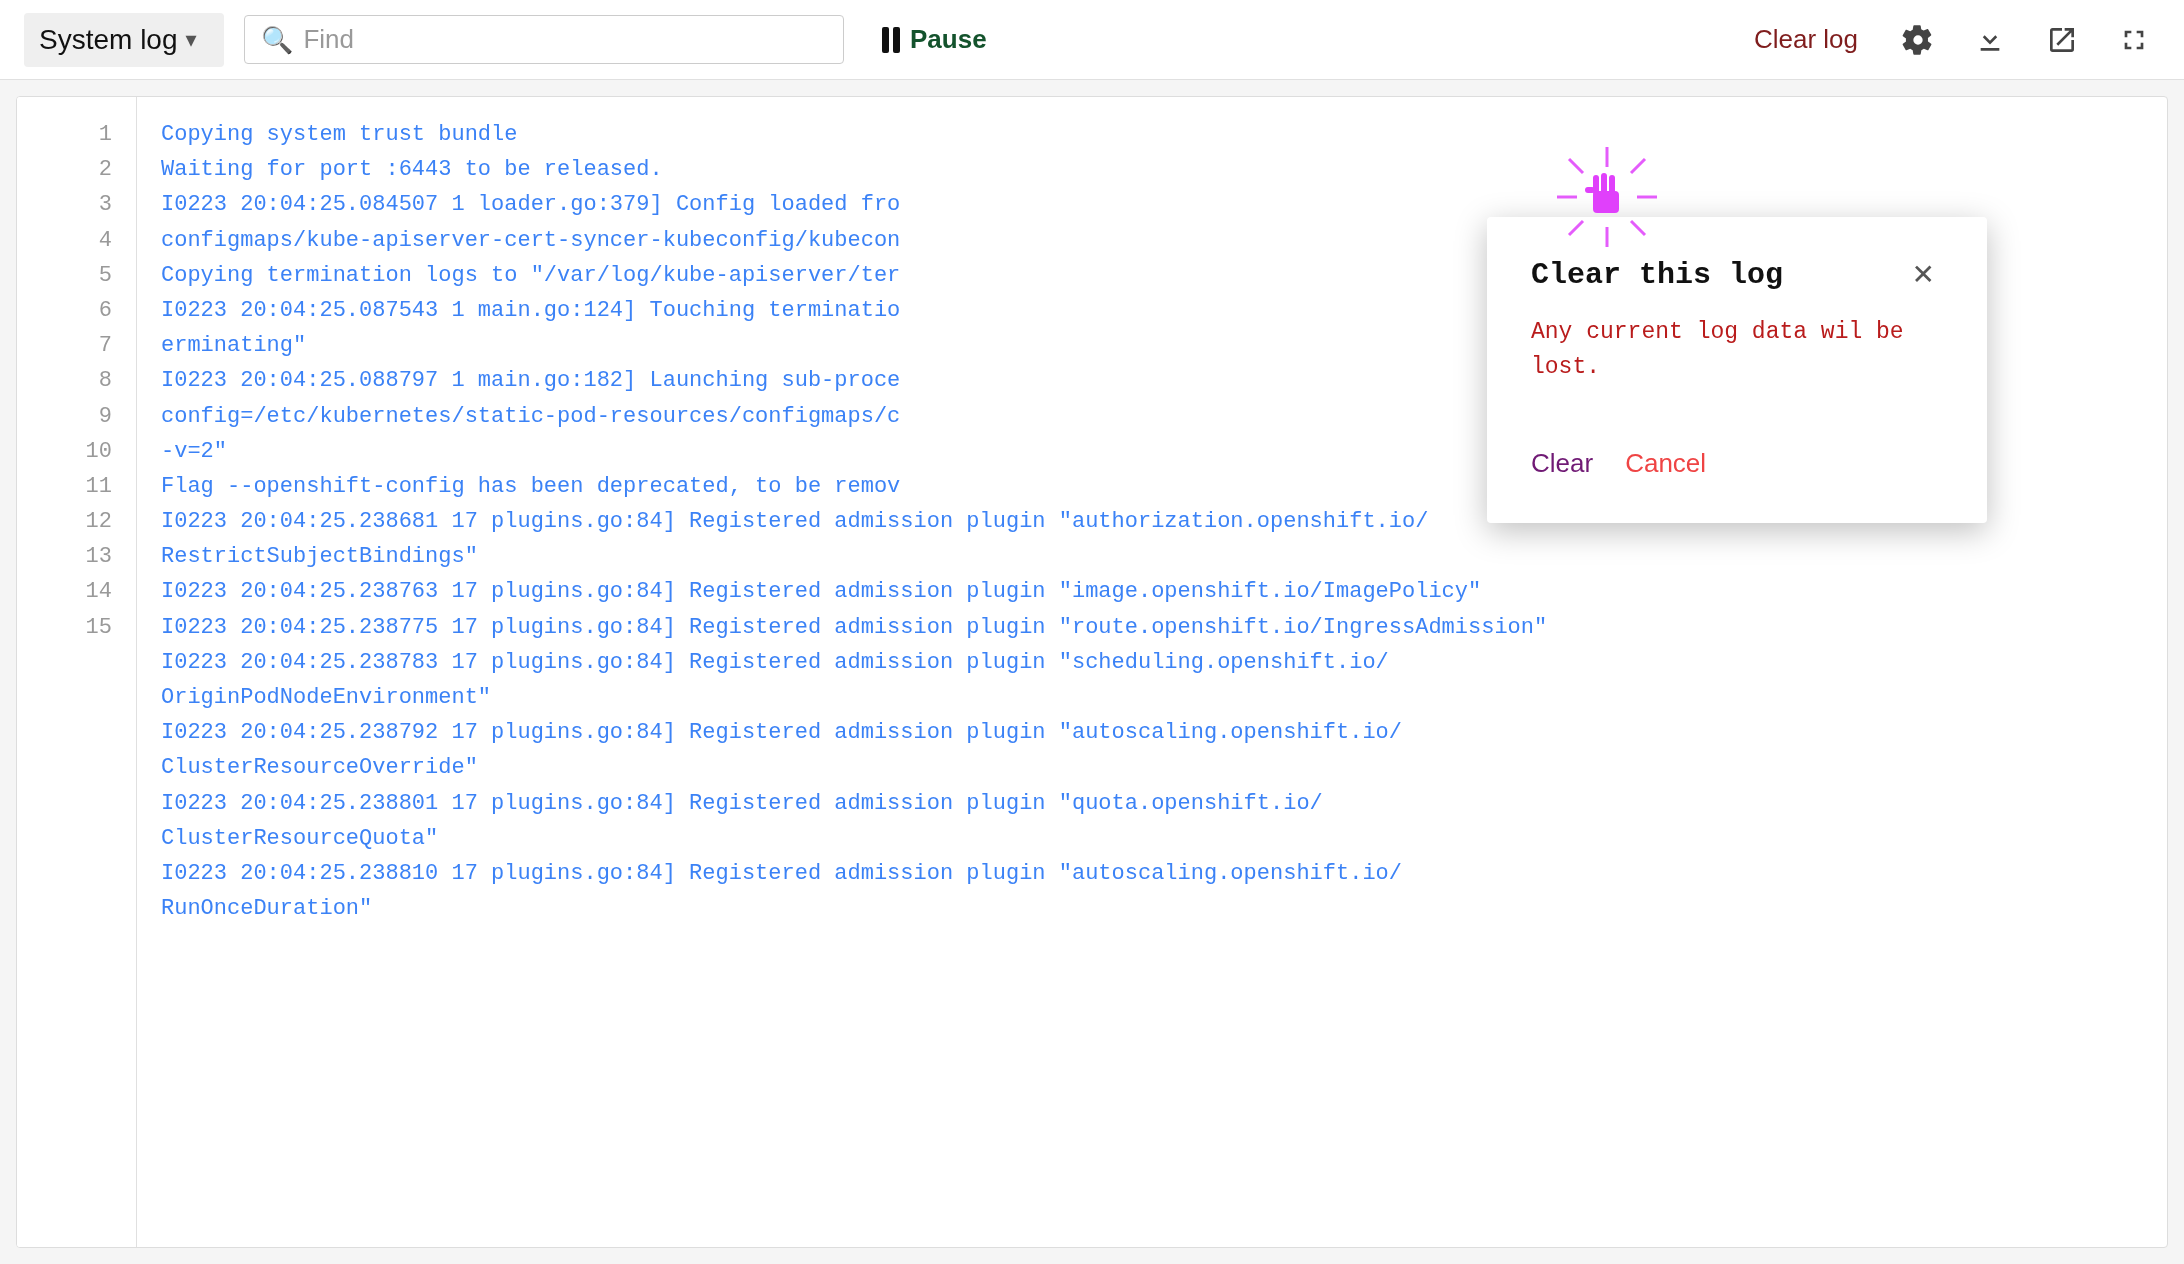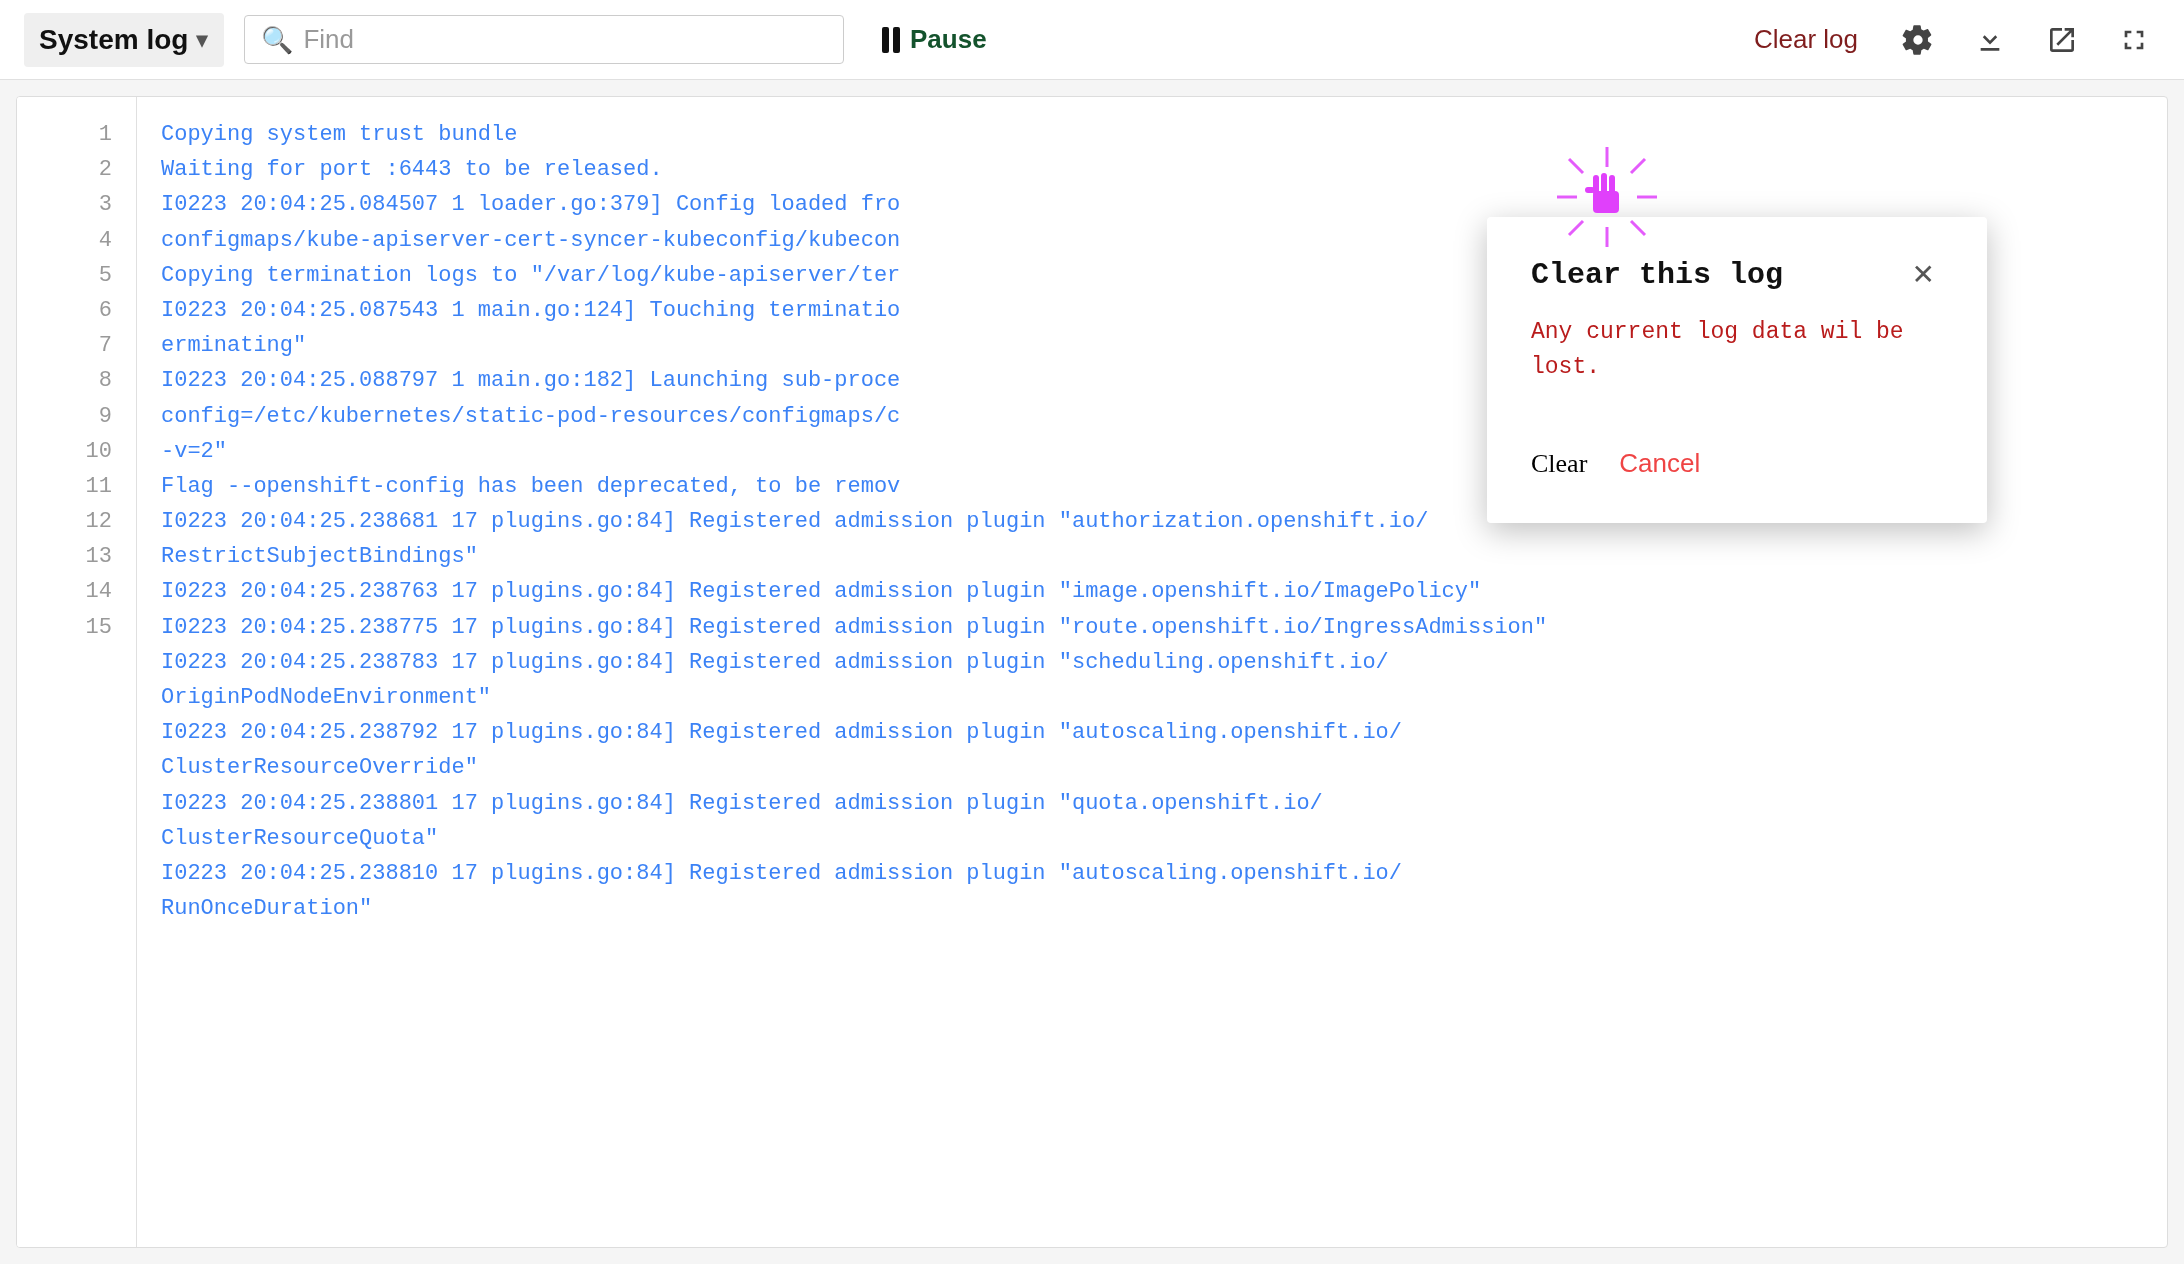--- a/index.html
+++ b/index.html
@@ -28,21 +28,21 @@
       border-bottom: 1px solid #e0e0e0;
       gap: 20px;
       flex-shrink: 0;
     }
 
     .log-selector {
       display: flex;
       align-items: center;
       gap: 8px;
       font-size: 28px;
-      font-weight: 700;
+      font-weight: 400;
       color: #111;
       cursor: pointer;
       padding: 10px 14px;
       border-radius: 4px;
       border: 1px solid transparent;
       min-width: 200px;
     }
 
     .chevron-icon {
       color: #555;
@@ -237,27 +237,26 @@
     }
 
     .dialog-actions {
       display: flex;
       gap: 32px;
       align-items: center;
     }
 
     .btn-clear {
       font-size: 26px;
-      color: #000000;
+      color: #701a75;
       cursor: pointer;
       background: transparent;
       border: none;
       padding: 8px 0;
       font-weight: 500;
-      font-family: Liberation Serif, serif;
     }
 
     .btn-cancel {
       font-size: 26px;
       color: #ef4444;
       cursor: pointer;
       background: transparent;
       border: none;
       padding: 8px 0;
       font-weight: 500;

